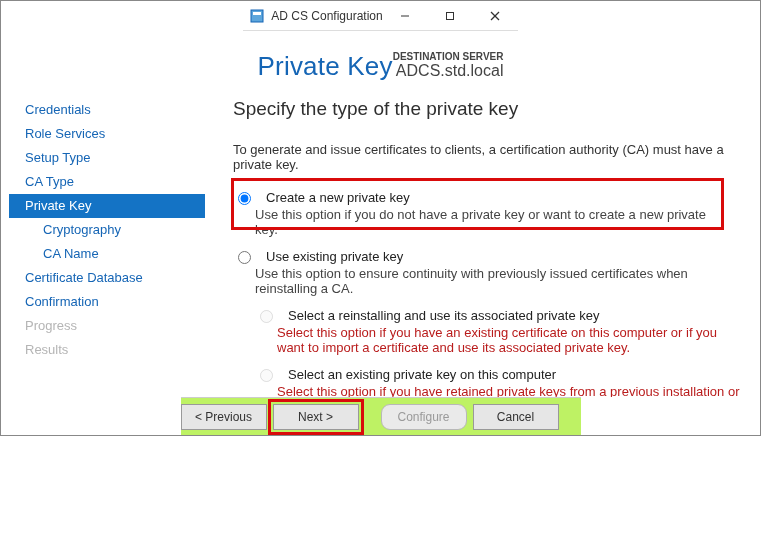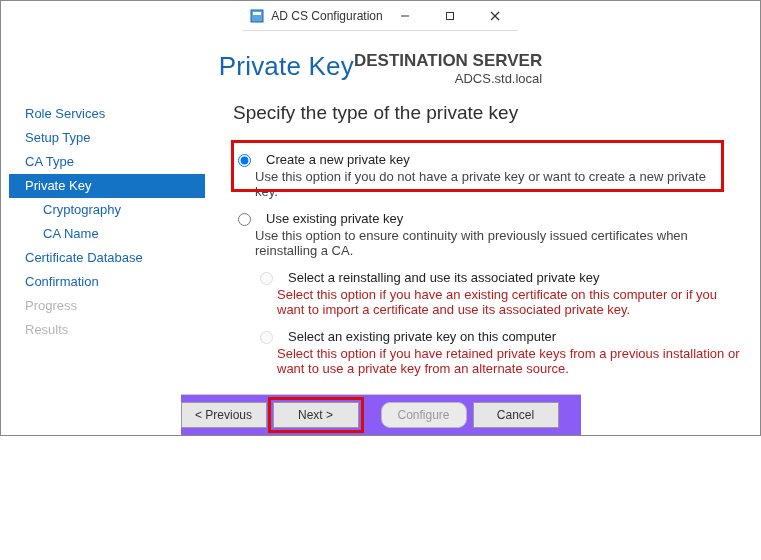--- a/index.html
+++ b/index.html
@@ -6,43 +6,43 @@
   html, body { margin: 0; padding: 0; font-family: "Segoe UI", Arial, sans-serif; font-size: 13px; color: #333; }
   .window { width: 761px; height: 436px; border: 1px solid #888; background: #fff; display: flex; flex-direction: column; position: relative; align-items: center; }
   .titlebar { height: 30px; display: flex; align-items: center; padding-left: 6px; border-bottom: 1px solid #ddd; background:#fff; }
   .titlebar .icon { width: 16px; height: 16px; margin-right: 6px; display:inline-flex; align-items:center; justify-content:center; }
   .titlebar .title { font-size: 12px; color: #333; }
   .titlebar .winbtns { margin-left: auto; display: flex; }
   .winbtn { width: 45px; height: 29px; display: flex; align-items: center; justify-content: center; font-family: "Segoe UI Symbol", Arial; color:#333; }
   .header { display: flex; padding: 20px 24px 8px 24px; align-items: flex-start; }
   .page-title { font-size: 26px; font-weight: 300; color: #1565b5; letter-spacing: 0.2px; }
   .dest { margin-left: auto; text-align: right; }
-  .dest .d1 { font-size: 17px; font-weight: 600; color:#444; }
-  .dest .d2 { font-size: 13px; color:#444; }
+  .dest .d1 { font-size: 10px; font-weight: 600; color:#444; }
+  .dest .d2 { font-size: 16px; color:#444; }
   .body { flex: 1 1 auto; display: flex; padding: 4px 0 0 8px; overflow:hidden; }
   .sidebar { width: 196px; flex:none; padding-top: 4px; }
   .side-item { padding: 4px 8px 5px 16px; font-size: 13px; color: #1565b5; cursor: pointer; }
   .side-item.indent { padding-left: 34px; }
   .side-item.active { background: #1473c5; color: #fff; }
   .side-item.disabled { color: #b5b5b5; cursor: default; }
   .main { flex: 1 1 auto; padding: 0 20px 8px 28px; position:relative; }
   .main h2 { font-size: 19px; font-weight: 300; color: #2f2f2f; margin: 4px 0 22px 0; }
   .intro { font-size: 13px; color:#333; margin-bottom: 12px; }
   .radio-row { display:flex; align-items:flex-start; gap:12px; margin-bottom:2px; position:relative; }
   .radio-row input[type=radio] { margin-top:2px; }
   .radio-label { font-size:13px; color:#222; }
   .radio-desc { margin: 2px 0 12px 22px; font-size:13px; color:#444; }
   .radio-desc.sub { color:#b91c1c; }
   .sub-block { margin-left: 22px; }
   .sub-block .radio-row input[type=radio] { accent-color:#999; }
   .sub-block .radio-row input[type=radio]:disabled { opacity:0.7; }
   .highlight-box { position:absolute; left:6px; right:12px; top:-6px; height:52px; border:3px solid #d90b0b; pointer-events:none; }
   .group-create { position:relative; padding:6px 8px 0 8px; margin-left:-8px; margin-right:4px; }
   .link { color:#1565b5; font-size:13px; cursor:pointer; display:inline-block; margin-top:48px; }
-  .footer { border-top: 1px solid #ccc; background: #8b5cf6; height: 50px; display:flex; align-items:center; justify-content:flex-end; padding-right: 22px; gap: 6px; }
+  .footer { border-top: 1px solid #ccc; background: #bef264; height: 50px; display:flex; align-items:center; justify-content:flex-end; padding-right: 22px; gap: 6px; }
   .btn { min-width: 86px; height: 26px; border: 1px solid #999; background: #e6e6e6; font-size: 12px; color:#333; cursor:pointer; font-family:inherit; }
   .btn:disabled { color:#9a9a9a; border-color:#b8b8b8; background:#eaeaea; cursor:default;border-radius:9px; }
   .btn-gap { width: 10px; }
   .btn-highlight { outline: 3px solid #d90b0b; outline-offset: 2px; }
 </style>
 </head>
 <body>
 
 <div class="window">
 
@@ -78,34 +78,36 @@
     <div class="page-title">Private Key</div>
     <div class="dest">
       <div class="d1">DESTINATION SERVER</div>
       <div class="d2">ADCS.std.local</div>
     </div>
   </div>
 
   <div class="body">
 
     <div class="sidebar" id="sidebar">
+        <div class="side-item">Credentials</div>
         <div class="side-item">Role Services</div>
         <div class="side-item">Setup Type</div>
         <div class="side-item">CA Type</div>
         <div class="side-item active">Private Key</div>
         <div class="side-item indent">Cryptography</div>
         <div class="side-item indent">CA Name</div>
         <div class="side-item">Certificate Database</div>
         <div class="side-item">Confirmation</div>
         <div class="side-item disabled">Progress</div>
         <div class="side-item disabled">Results</div>
       </div>
 
     <div class="main">
       <h2>Specify the type of the private key</h2>
+      <div class="intro">To generate and issue certificates to clients, a certification authority (CA) must have a private key.</div>
 
       <div class="group-create">
         <div class="highlight-box"></div>
         <div class="radio-row">
           <input type="radio" name="pk" checked="" style="">
           <span class="radio-label">Create a new private key</span>
         </div>
         <div class="radio-desc">Use this option if you do not have a private key or want to create a new private key.</div>
       </div>
 

